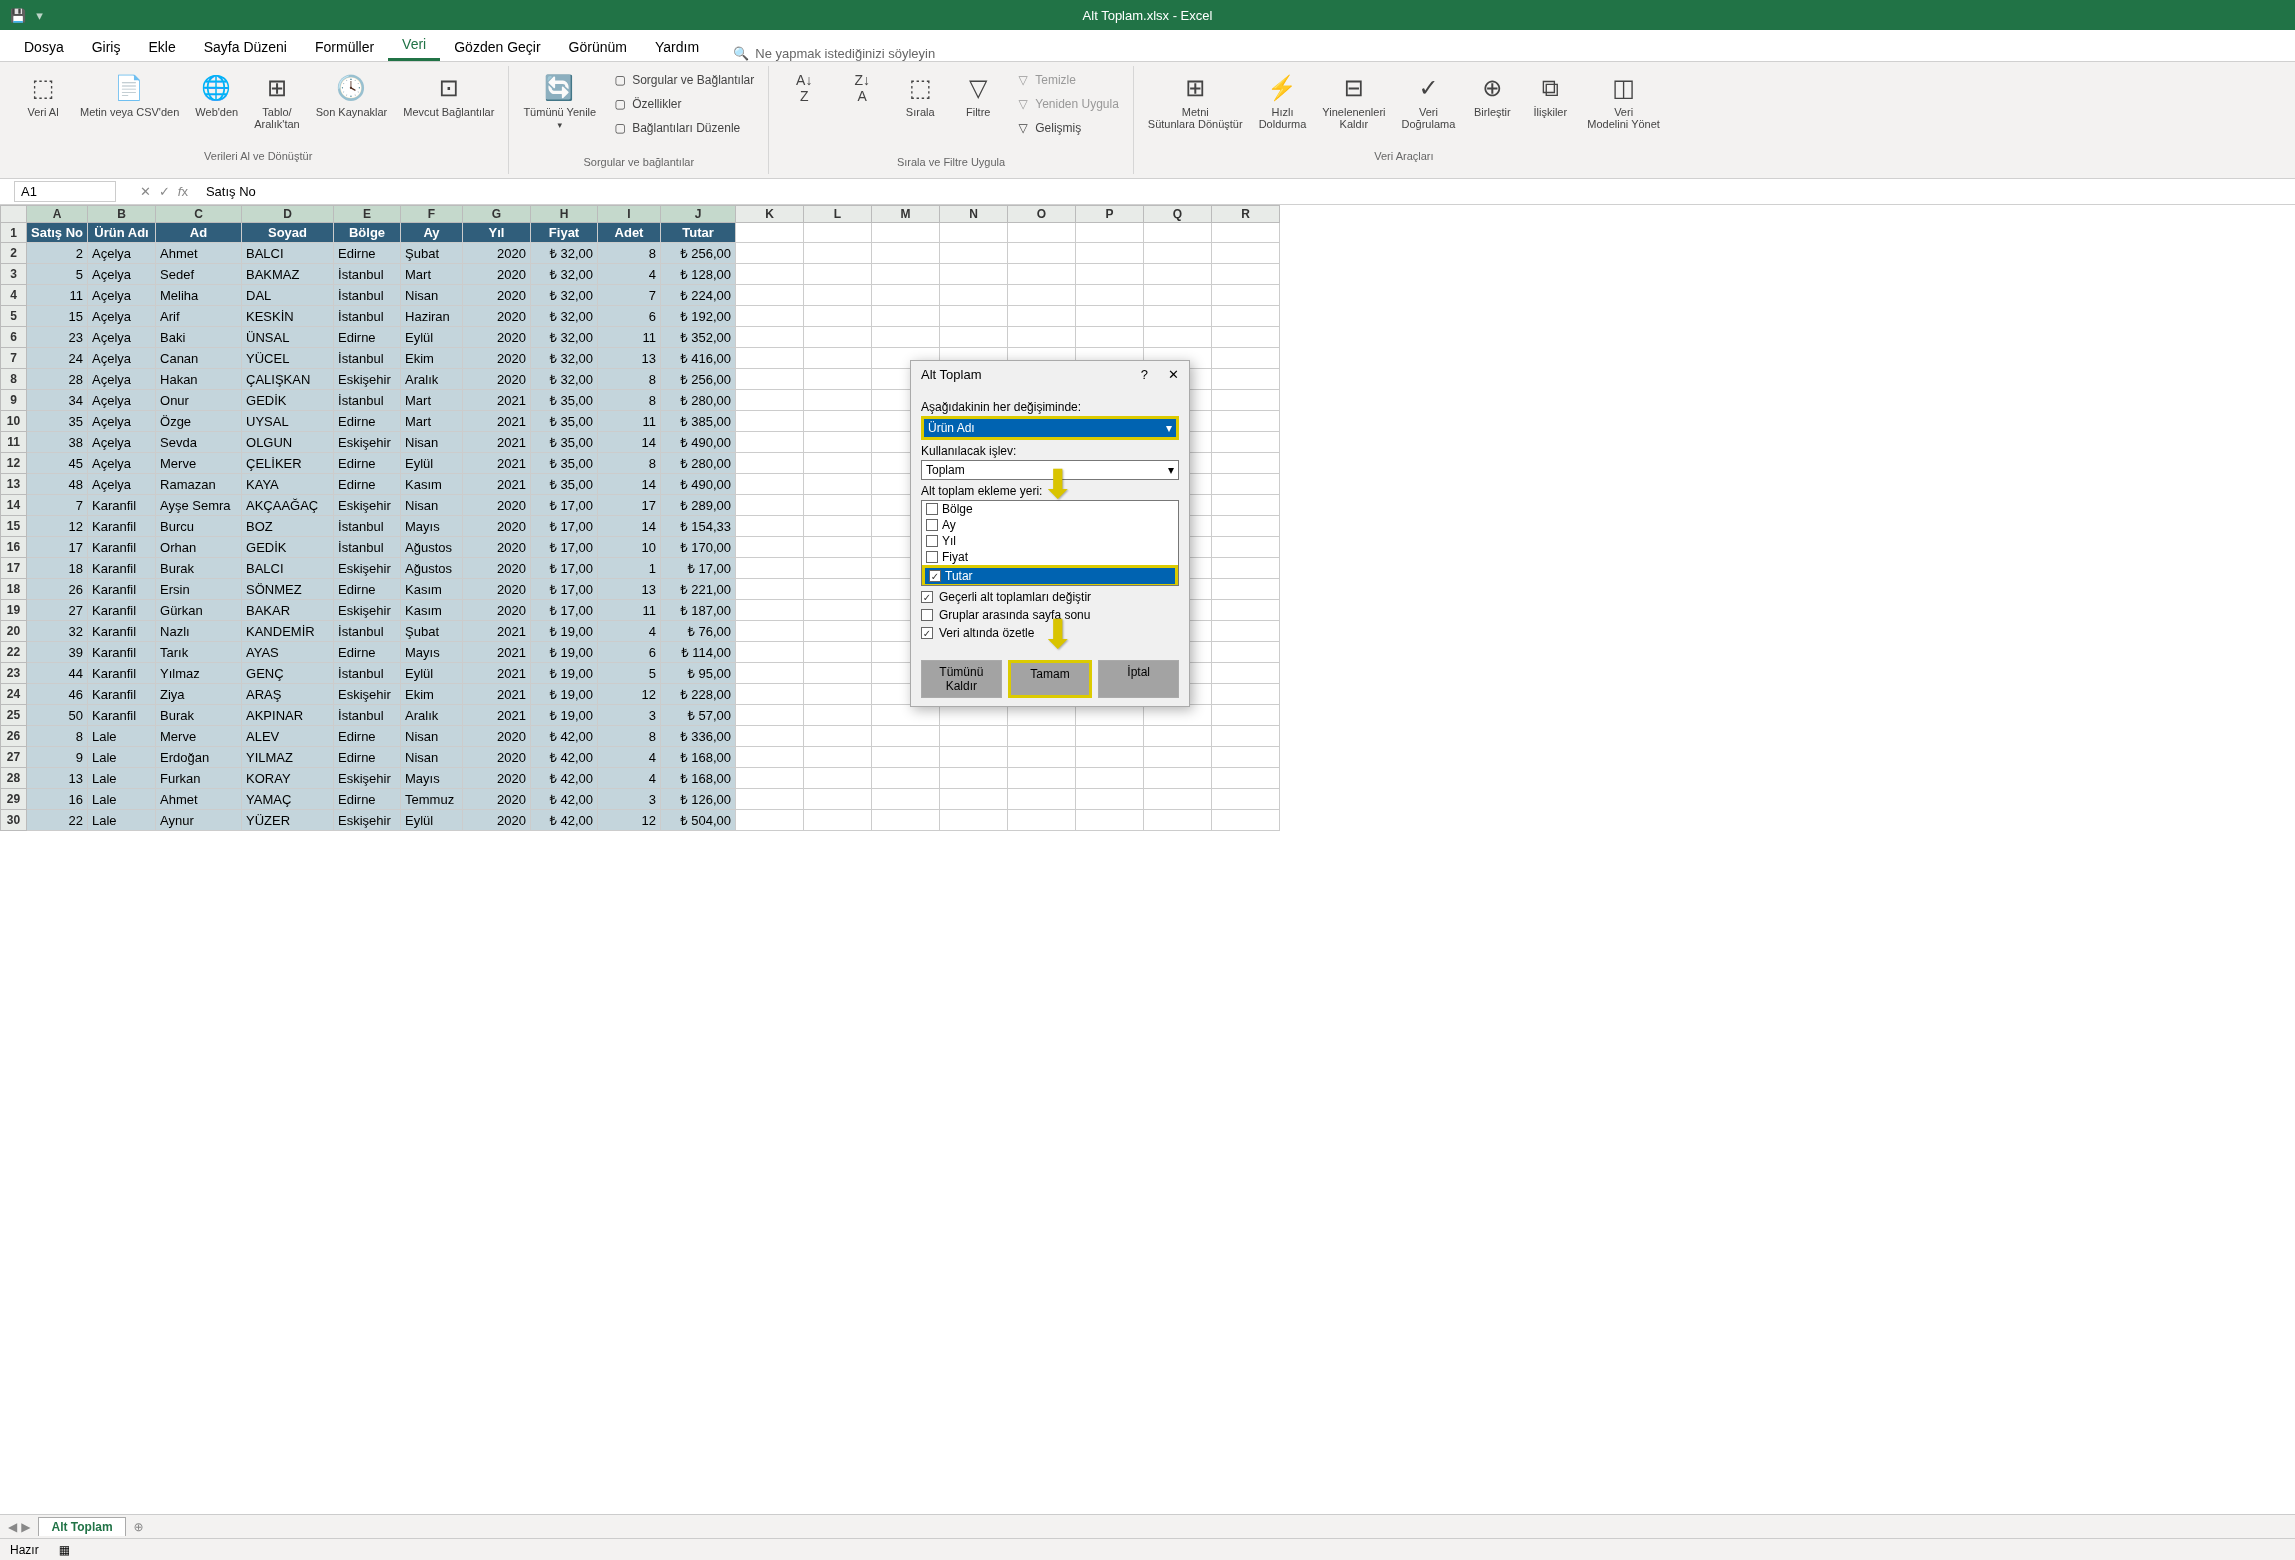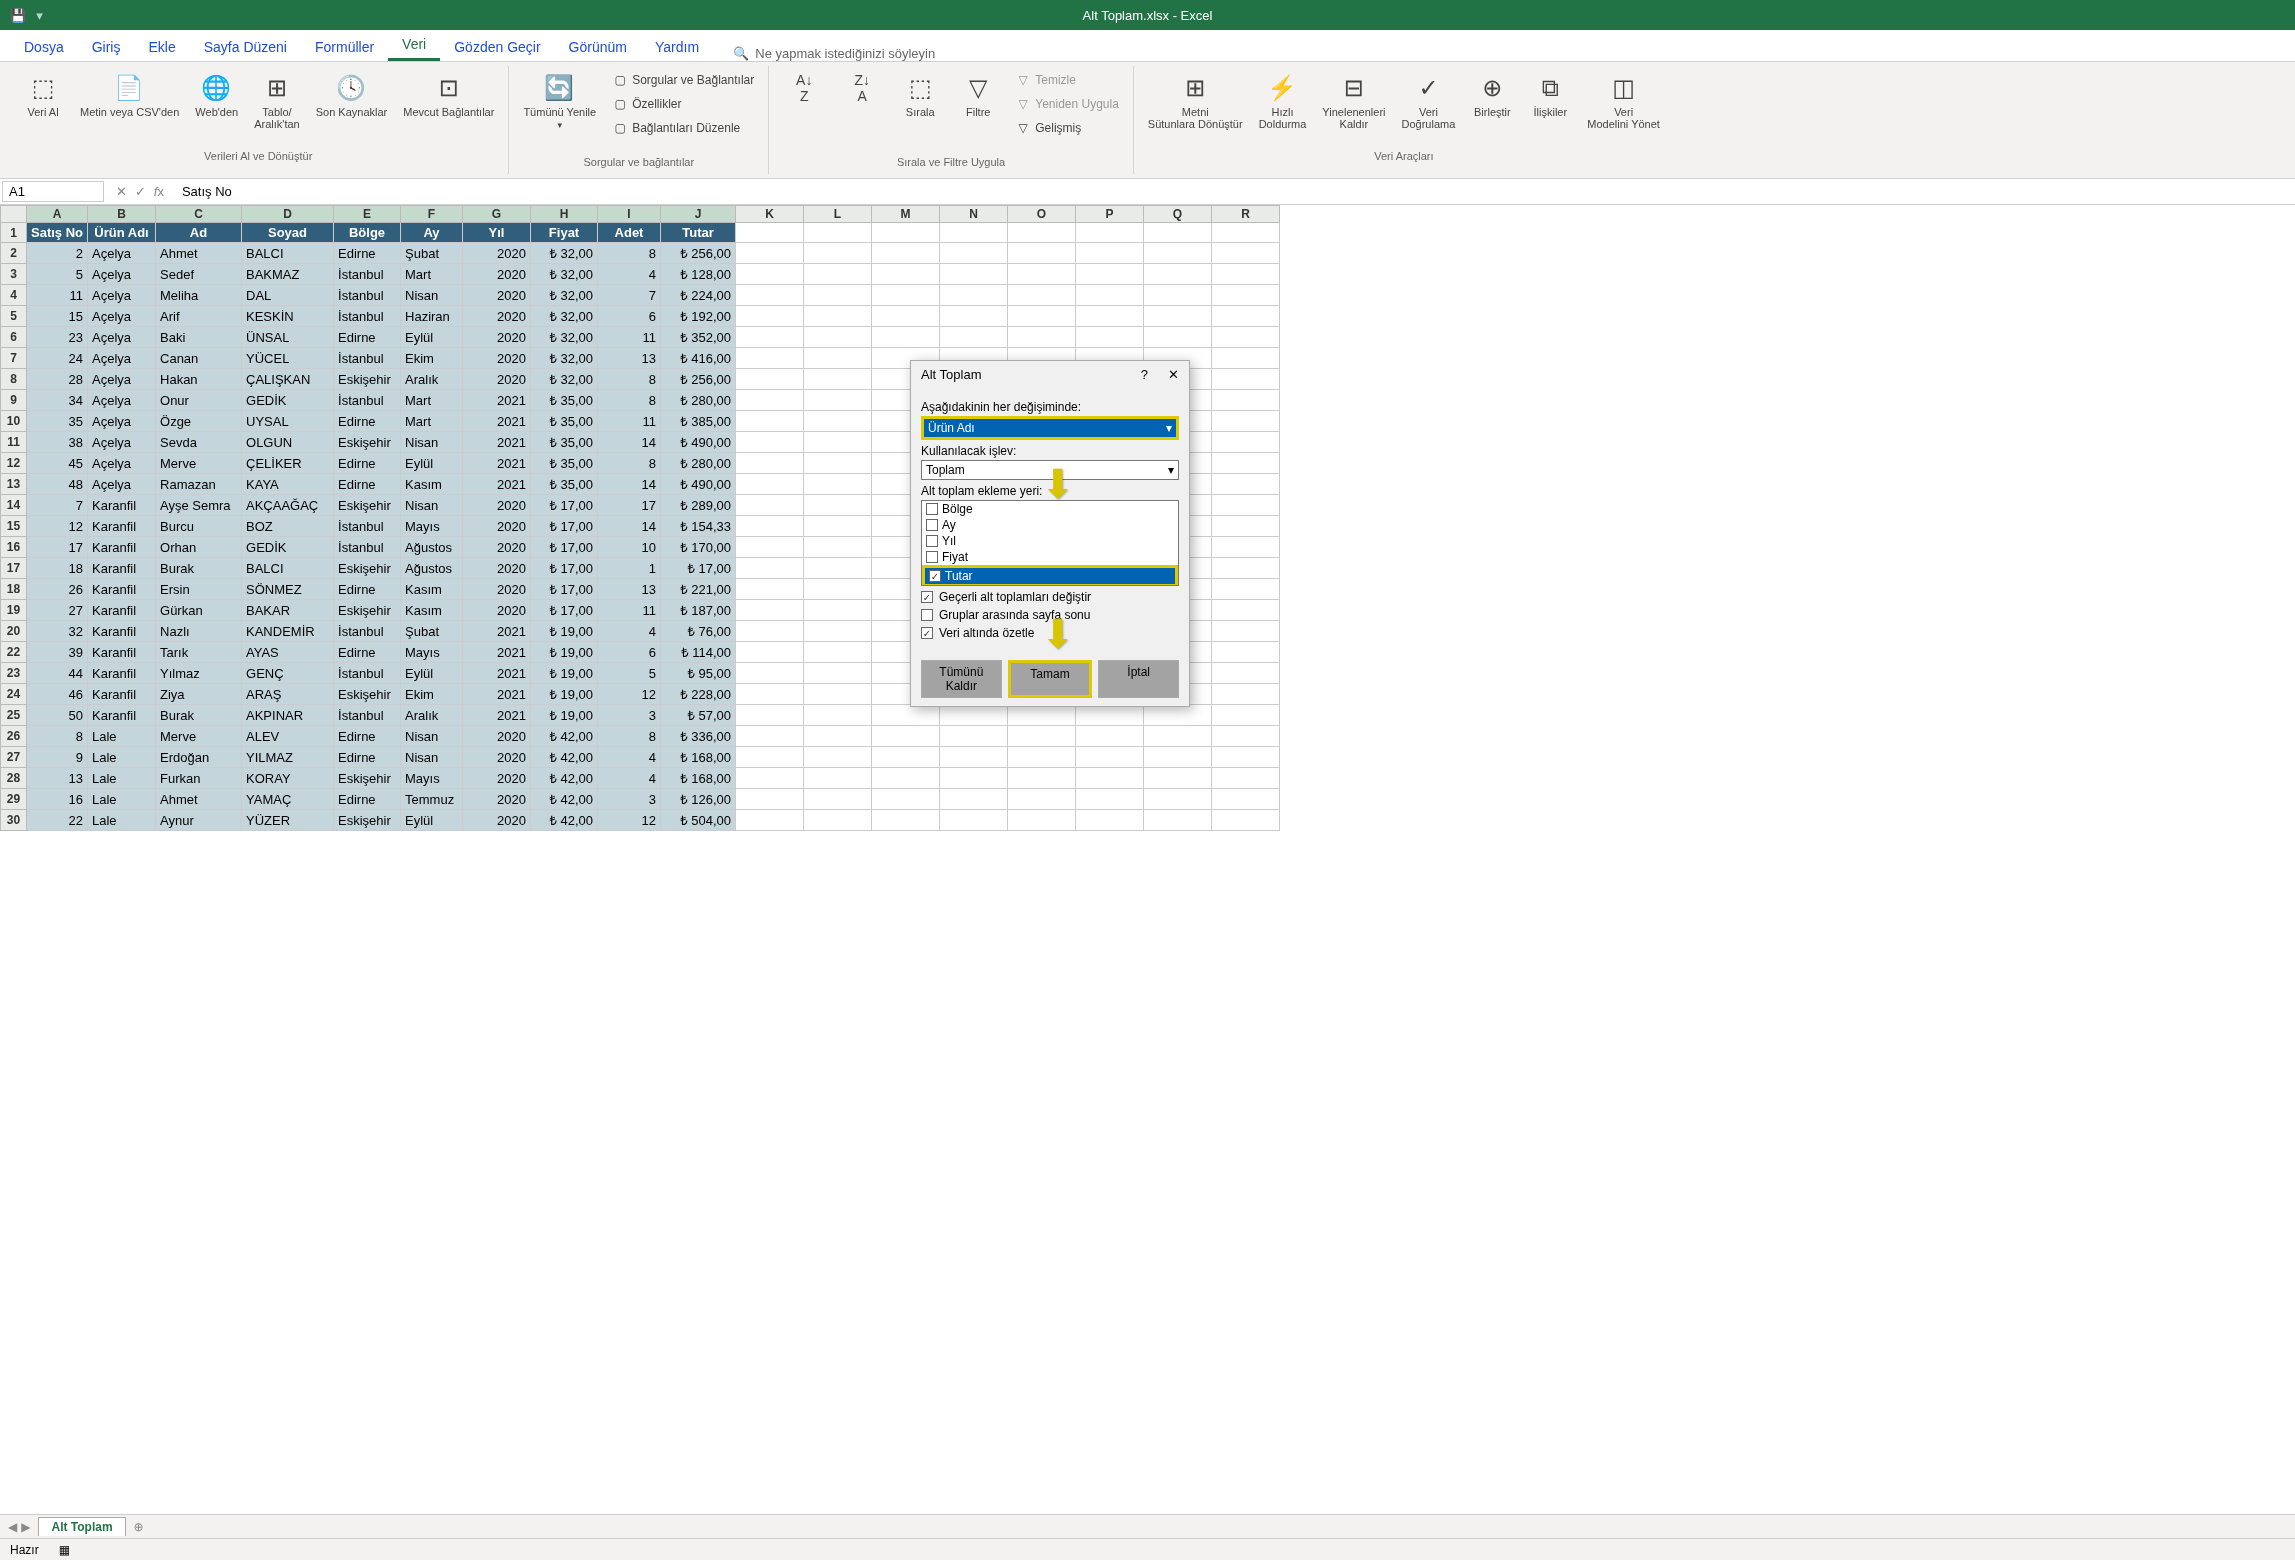--- a/index.html
+++ b/index.html
@@ -1,35 +1,35 @@
 <!DOCTYPE html>
 <html><head>
 <meta charset="utf-8">
 <style>
 *{box-sizing:border-box;margin:0;padding:0;font-family:"Segoe UI",Arial,sans-serif}
 body{background:#fff;font-size:13px;overflow:hidden}
 .title-bar{background:#217346;height:30px;display:flex;align-items:center;color:#fff;padding:0 10px}
 .title-bar .qa{display:flex;gap:10px;align-items:center}
 .title-bar .doc-title{position:absolute;left:50%;transform:translateX(-50%);font-size:13px}
 .ribbon-tabs{background:#fff;display:flex;padding:0 10px;border-bottom:1px solid #d0d0d0;height:32px;align-items:flex-end}
-.ribbon-tab{padding:6px 14px;cursor:pointer;font-size:14px;color:#1d4ed8}
+.ribbon-tab{padding:6px 14px;cursor:pointer;font-size:14px;color:#000000}
 .ribbon-tab.active{color:#217346;border-bottom:3px solid #217346;font-weight:500}
 .tell-me{margin-left:20px;display:flex;align-items:center;color:#666;gap:6px}
 .ribbon{background:#f3f2f1;display:flex;border-bottom:1px solid #d0d0d0;padding:4px 8px}
 .ribbon-group{display:flex;flex-direction:column;align-items:center;border-right:1px solid #d6d6d6;padding:4px 10px}
 .ribbon-group:last-child{border-right:none}
 .ribbon-row{display:flex;gap:8px;align-items:flex-start}
 .ribbon-btn-lg{display:flex;flex-direction:column;align-items:center;gap:2px;cursor:pointer;padding:2px 4px;font-size:11px;color:#444;text-align:center;min-width:50px}
 .ribbon-btn-sm{display:flex;align-items:center;gap:4px;font-size:12px;color:#444;cursor:pointer;padding:2px 4px;white-space:nowrap}
 .ribbon-btn-sm.disabled{color:#999}
 .ribbon-icon{width:32px;height:32px;display:flex;align-items:center;justify-content:center;font-size:24px}
 .ribbon-icon-sm{width:16px;height:16px;display:inline-flex;align-items:center;justify-content:center;font-size:12px}
 .group-label{font-size:11px;color:#666;margin-top:16px;padding:2px}
 .name-box-row{display:flex;align-items:center;border-bottom:1px solid #d0d0d0;background:#fff;height:26px}
-.name-box{width:102px;border:1px solid #ccc;padding:2px 6px;font-size:13px;margin:2px}
+.name-box{width:102px;border:1px solid #ccc;padding:2px 6px;font-size:13px;margin:14px}
 .fx-area{display:flex;align-items:center;gap:8px;color:#888;padding:0 10px}
 .formula-bar{flex:1;padding:2px 8px;font-size:13px}
 .sheet-area{display:flex;height:calc(100vh - 190px);position:relative}
 .grid{flex:1;overflow:auto;background:#fff}
 table{border-collapse:collapse;table-layout:fixed}
 .col-hdr,.row-hdr{background:#e8ebe8;border:1px solid #bbb;text-align:center;font-size:12px;color:#333;padding:1px}
 .col-hdr.sel{background:#c5d9cc}
 .row-hdr{width:26px}
 .corner{background:#e8ebe8;border:1px solid #bbb;width:26px}
 td.cell{border:1px solid #ccc;padding:1px 4px;font-size:13px;height:20px;white-space:nowrap;overflow:hidden}

